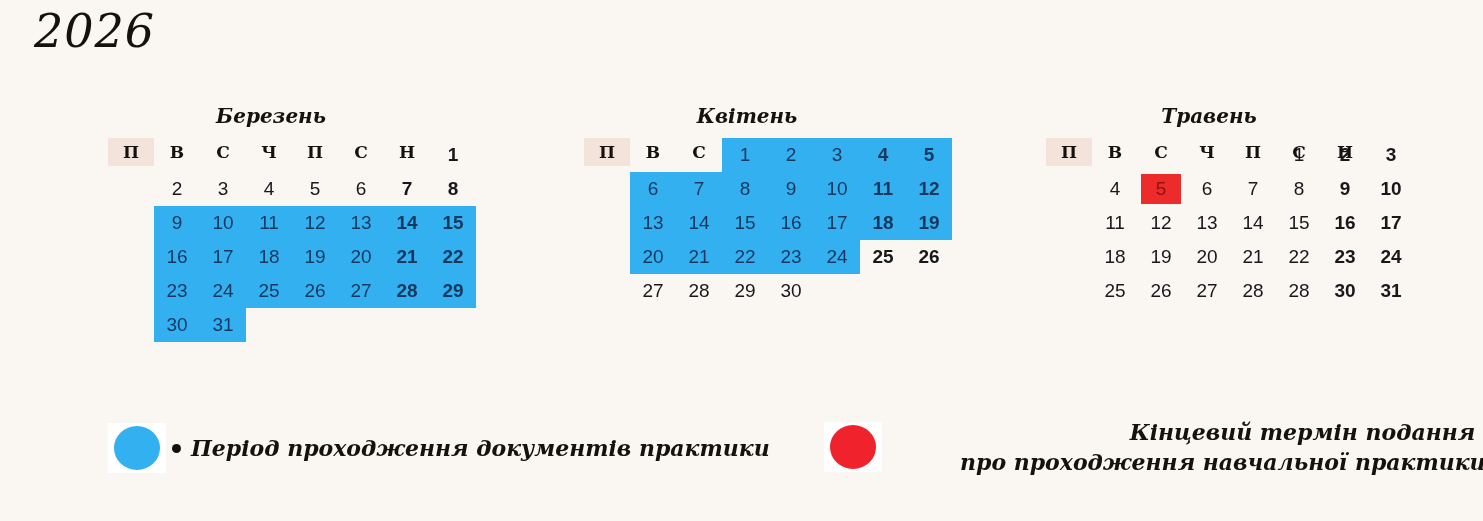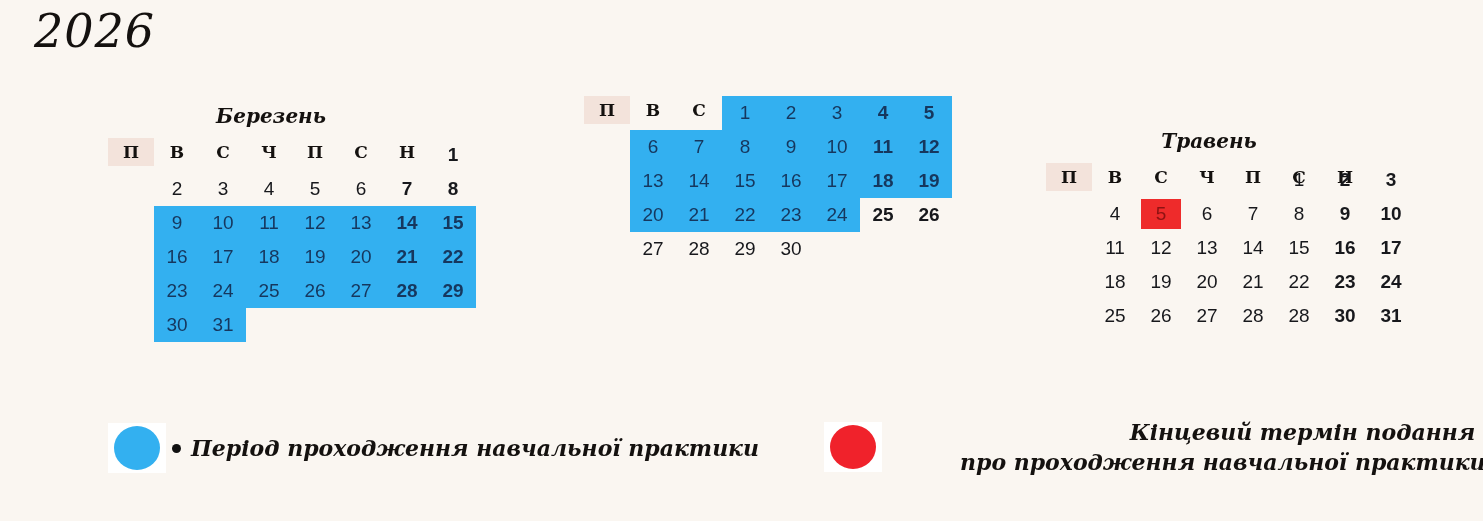--- a/index.html
+++ b/index.html
@@ -39,21 +39,21 @@
     left: 0;
     width: 1483px;
     height: 300px;
   }
   .month {
     position: absolute;
     top: 0;
   }
   .month-march { left: 108px; }
   .month-april { left: 584px; }
-  .month-may   { left: 1046px; margin-top: 25px; }
+  .month-may   { left: 1046px; }
 
   .month-name {
     text-align: center;
     font-family: "DejaVu Serif", serif;
     font-style: italic;
     font-weight: 700;
     font-size: 20px;
     color: #14110F;
     height: 42px;
     line-height: 40px;
@@ -266,20 +266,21 @@
             <div class="day empty"></div>
             <div class="day empty"></div>
             <div class="day empty"></div>
             <div class="day empty"></div>
           </div>
       </div>
     </div>
   </div>
 
   <div class="month month-april">
+    <div class="month-name">Квітень</div>
     <div class="grid april">
       <div class="dow-strip">
           <div class="dow">П</div>
           <div class="dow">В</div>
           <div class="dow">С</div>
           <div class="dow">Ч</div>
           <div class="dow">П</div>
           <div class="dow">С</div>
           <div class="dow">Н</div>
         </div>
@@ -388,21 +389,21 @@
 
 </div>
 
 <div class="legend">
 
   <div class="legend-item legend-blue">
     <div class="swatch">
       <div class="dot blue"></div>
     </div>
     <div class="bullet"></div>
-    <div class="legend-text">Період проходження навчальної практики</div>
+    <div class="legend-text">Період проходження документів практики</div>
   </div>
 
   <div class="legend-item legend-red">
     <div class="swatch">
       <div class="dot red"></div>
     </div>
     <div class="legend-text">
       <span class="l1">Кінцевий термін подання документів</span>
       <span class="l2">про проходження навчальної практики на кафедру</span>
     </div>

